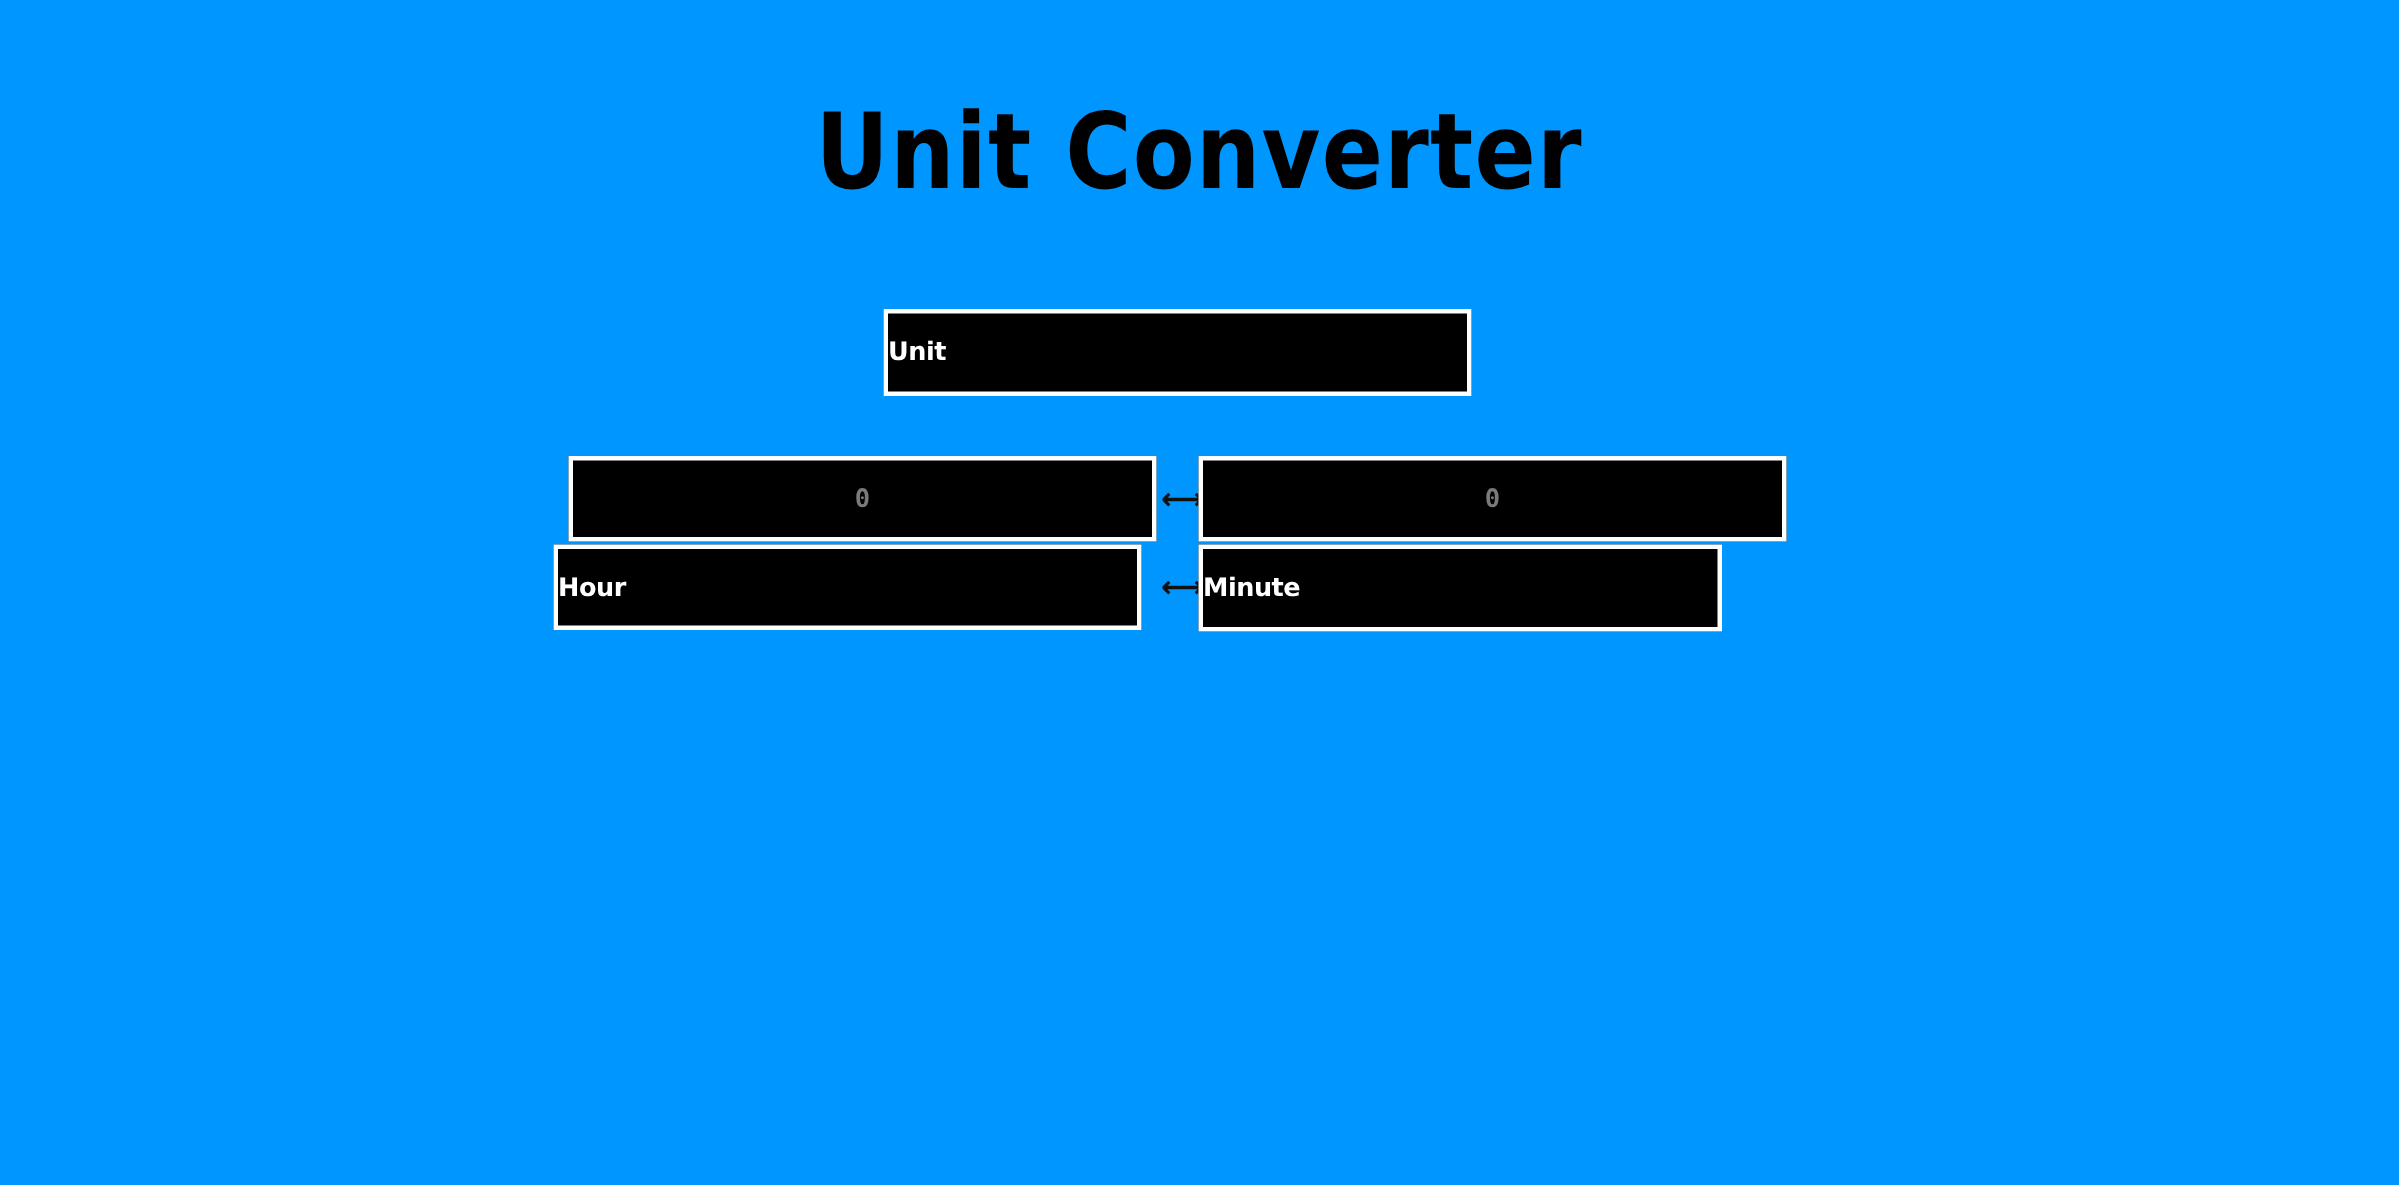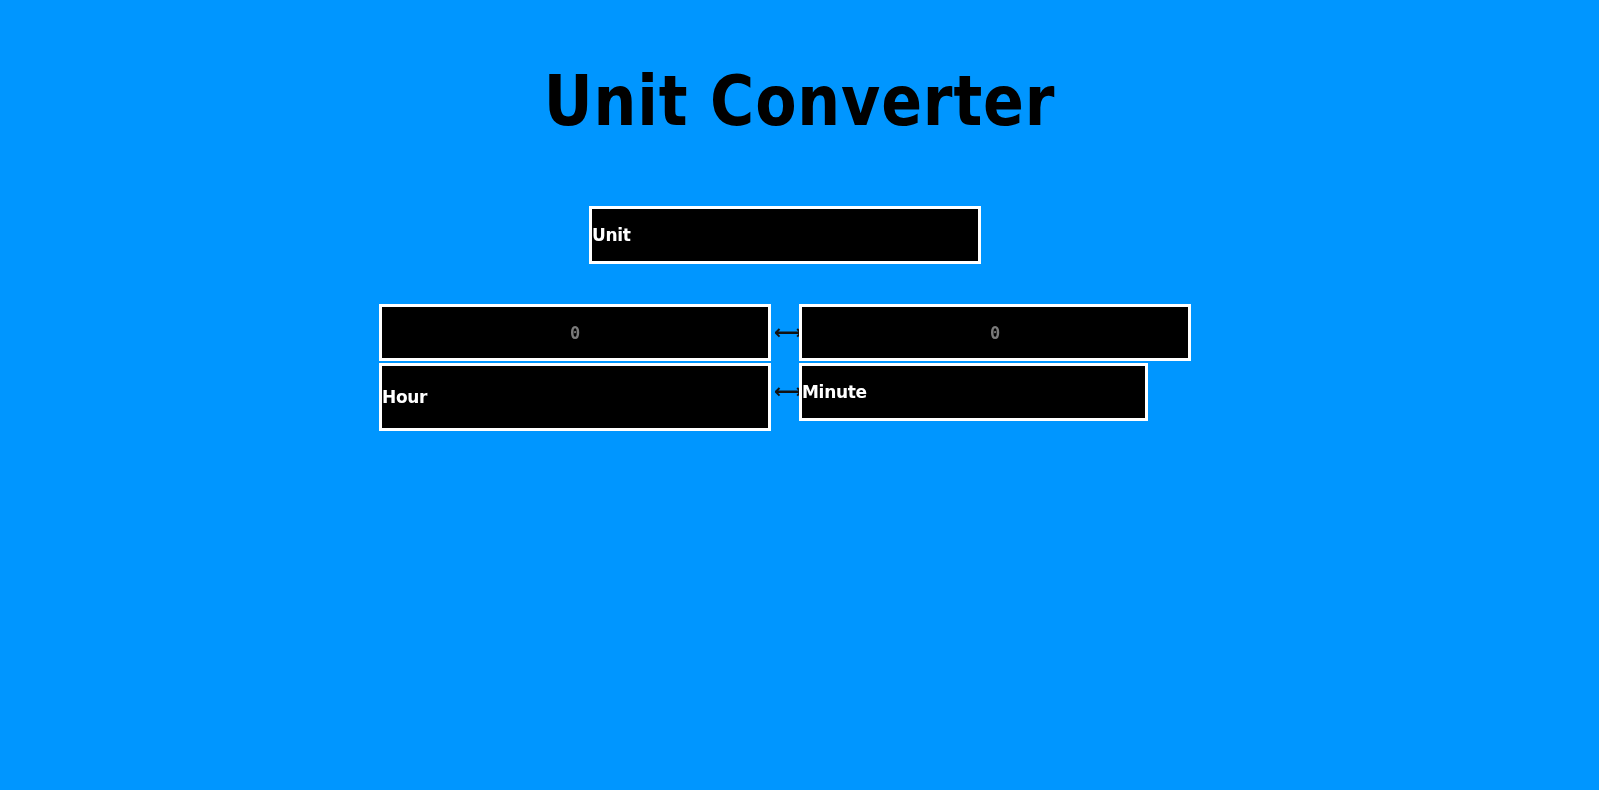--- a/index.html
+++ b/index.html
@@ -77,21 +77,21 @@
 <div class="box input-box" style="left:379px; top:304px; width:392px; height:57px;">
   <input type="text" placeholder="0" style="">
 </div>
 
 <div class="arrow" style="left:774px; top:325px;">⟷</div>
 
 <div class="box input-box" style="left:799px; top:304px; width:392px; height:57px;">
   <input type="text" placeholder="0" style="">
 </div>
 
-<div class="box select-box" style="left:379px; top:363px; width:392px; height:68px;">
+<div class="box select-box" style="left:369px; top:363px; width:392px; height:57px;">
   <span>Hour</span>
 </div>
 
 <div class="arrow" style="left:774px; top:384px;">⟷</div>
 
 <div class="box select-box" style="left:799px; top:363px; width:349px; height:58px;">
   <span>Minute</span>
 </div>
 
 </body></html>

